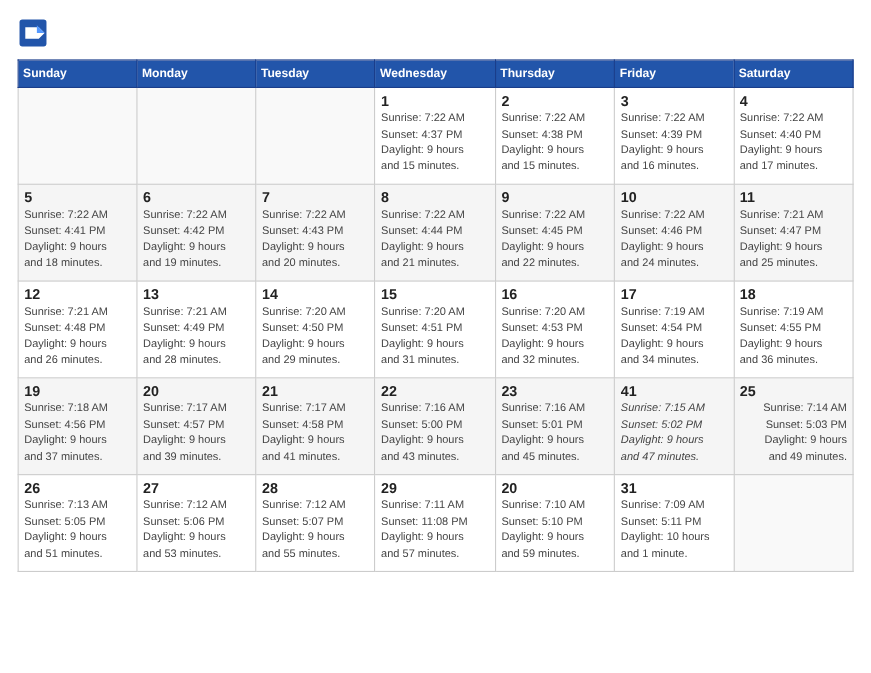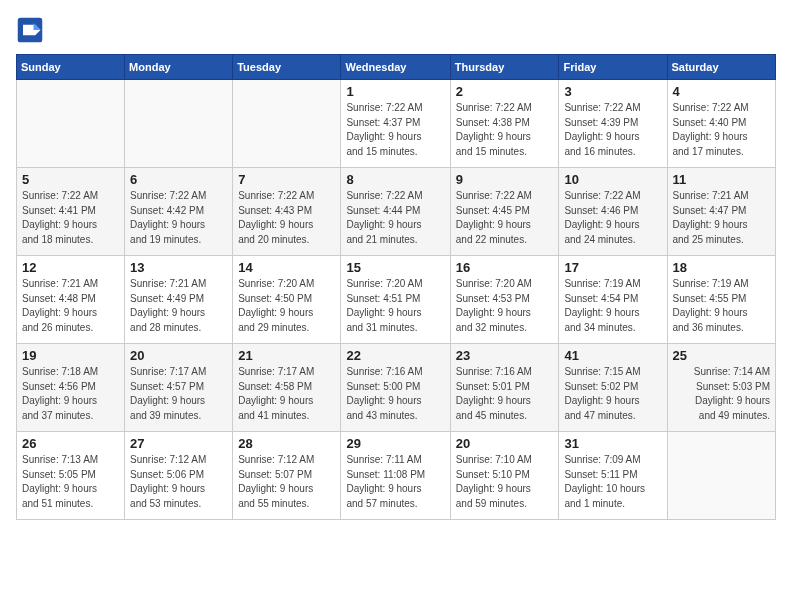--- a/index.html
+++ b/index.html
@@ -275,21 +275,21 @@
         </td>
         <td>
           <div class="day-num">23</div>
           <div class="day-info" style="white-space: pre-line;">Sunrise: 7:16 AM
 Sunset: 5:01 PM
 Daylight: 9 hours
 and 45 minutes.</div>
         </td>
         <td>
           <div class="day-num">41</div>
-          <div class="day-info" style="white-space: pre-line;">Sunrise: 7:15 AM
+          <div class="day-info" style="white-space: pre-line; font-style: italic;">Sunrise: 7:15 AM
 Sunset: 5:02 PM
 Daylight: 9 hours
 and 47 minutes.</div>
         </td>
         <td>
           <div class="day-num">25</div>
           <div class="day-info" style="white-space: pre-line; text-align: right;">Sunrise: 7:14 AM
 Sunset: 5:03 PM
 Daylight: 9 hours
 and 49 minutes.</div>

